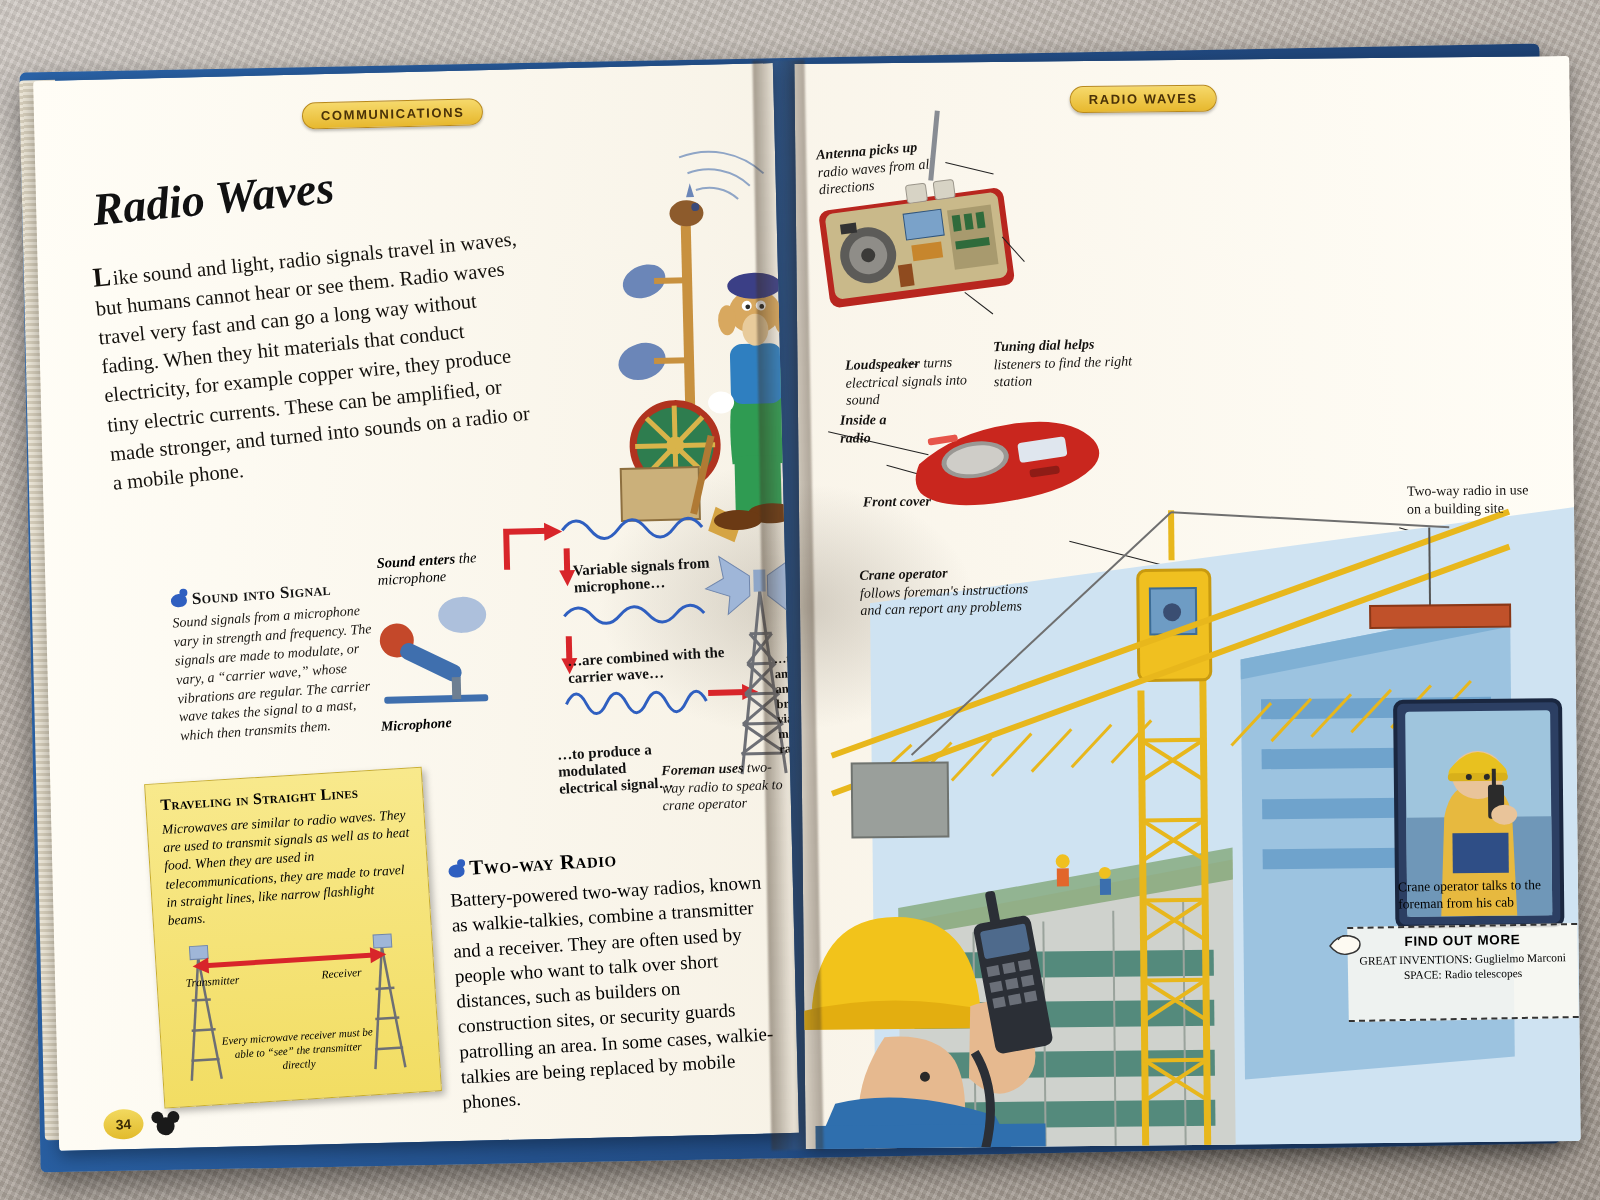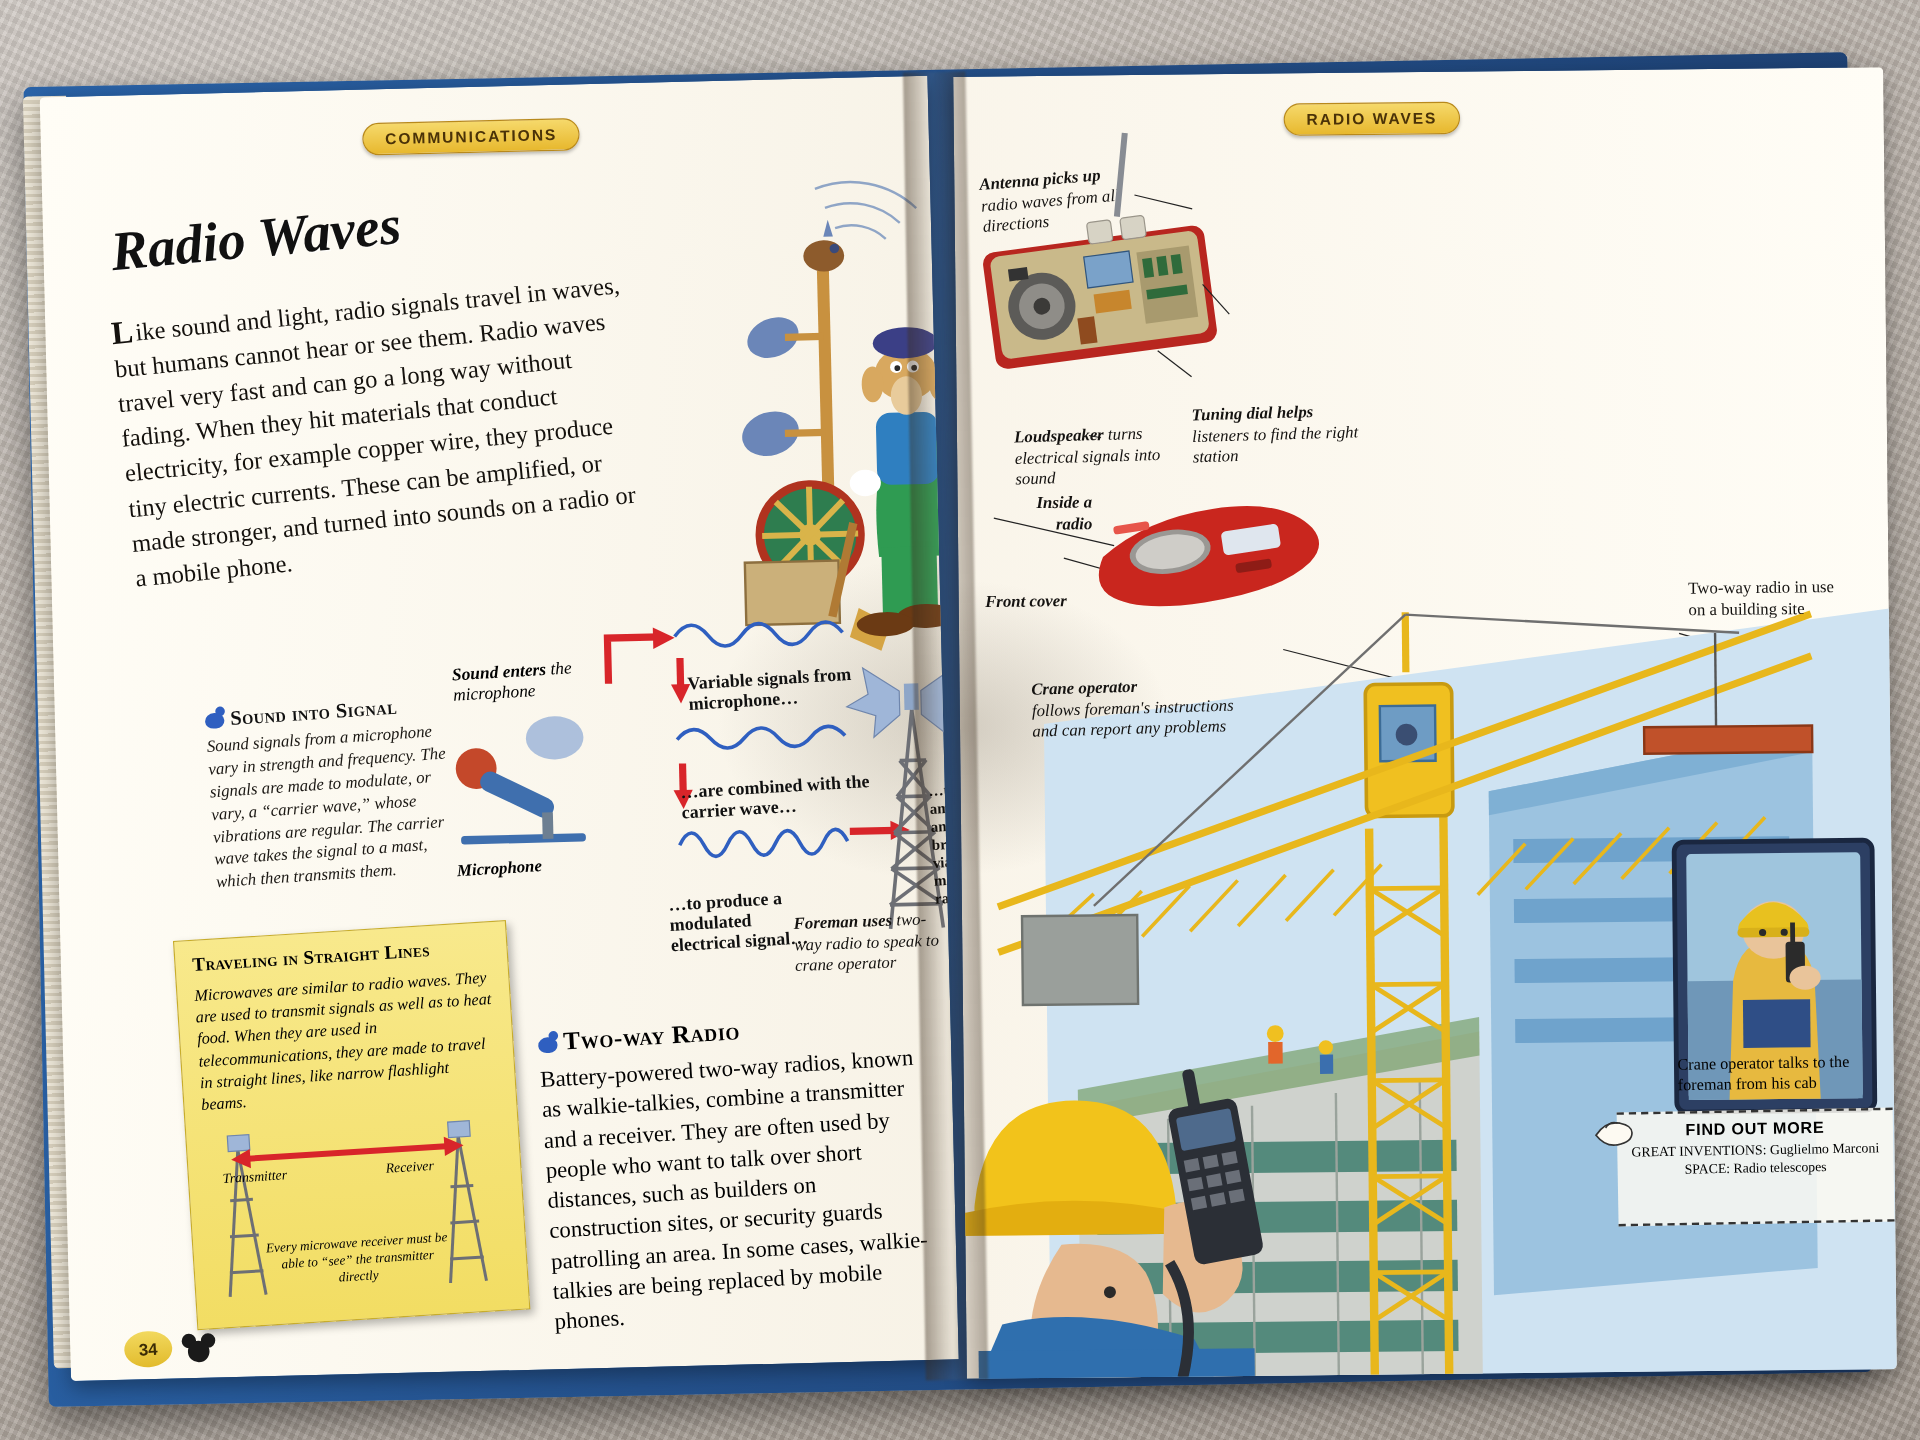--- a/index.html
+++ b/index.html
@@ -403,23 +403,23 @@
     <div class="callout ital" style="left:196px;top:275px;width:150px;transform:rotate(-1deg);">
       <b>Tuning dial helps</b>
       <span>listeners to find the right station</span>
     </div>
 
     <div class="callout ital" style="left:48px;top:292px;width:130px;transform:rotate(-1deg);">
       <b>Loudspeaker</b>
       <span>turns electrical signals into sound</span>
     </div>
 
-    <div class="callout ital" style="left:42px;top:348px;width:70px;font-weight:bold;text-align:right;">Inside a radio</div>
-
-    <div class="callout ital" style="left:22px;top:430px;width:110px;font-weight:bold;">Front cover</div>
+    <div class="callout ital" style="left:42px;top:348px;width:70px;font-weight:bold;">Inside a radio</div>
+
+    <div class="callout ital" style="left:22px;top:430px;width:110px;font-weight:bold;text-align:right;">Front cover</div>
 
     <div class="illus" style="left:110px;top:345px;">
       <svg width="200" height="120" viewBox="0 0 200 120">
         <g transform="rotate(-8 100 60)">
           <path d="M12 44 q40 -26 96 -26 q60 0 80 28 q10 16 -6 28 q-28 20 -92 20 q-58 0 -78 -18 q-12 -12 0 -32z" fill="#c9261e"></path>
           <ellipse cx="68" cy="48" rx="34" ry="18" fill="#9a9894"></ellipse>
           <ellipse cx="68" cy="48" rx="29" ry="14" fill="#cfcdc8"></ellipse>
           <rect x="112" y="38" width="48" height="20" rx="4" fill="#dfe6ee"></rect>
           <rect x="120" y="66" width="30" height="8" rx="3" fill="#8e1c16"></rect>
           <rect x="24" y="20" width="30" height="7" rx="3" fill="#e7554a"></rect>

